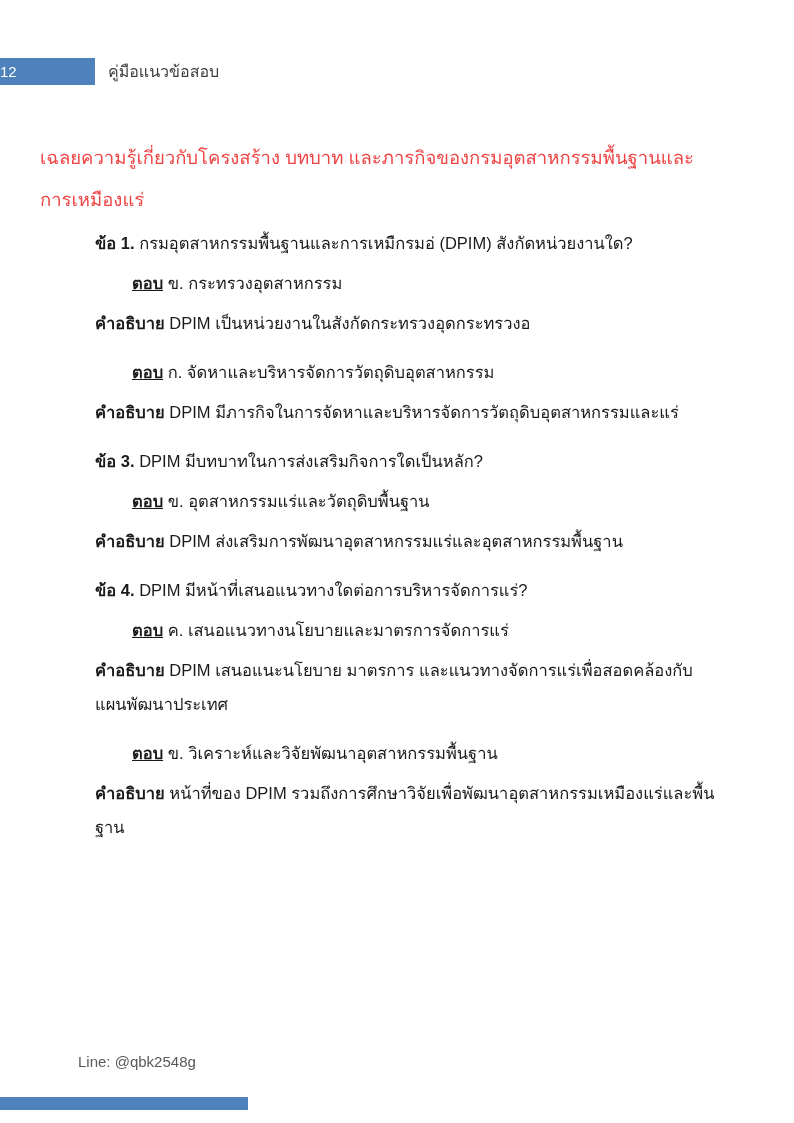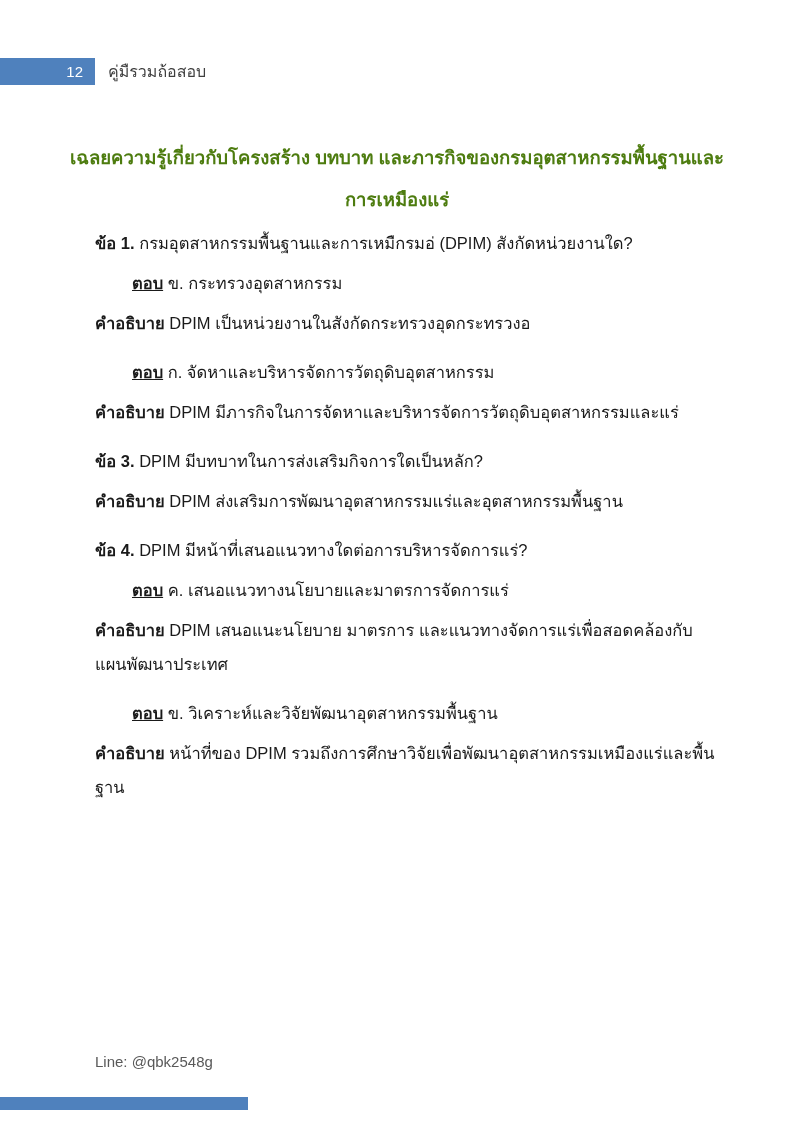--- a/index.html
+++ b/index.html
@@ -15,71 +15,70 @@
   .page { position: absolute; inset: 0; }
 
   
   .header-bar {
     position: absolute; left: 0; top: 58px;
     width: 95px; height: 27px;
     background: var(--accent, #4f81bd);
   }
   .page-num {
     display: block; height: 27px; line-height: 27px;
-    text-align: right; padding-right: 12px;
+    padding-right: 12px;
     color: #ffffff; font-size: 15px;
   }
   .header-title {
     position: absolute; left: 108px; top: 58px;
     height: 27px; line-height: 27px;
     font-size: 16px; color: #3f3f3f;
   }
 
   
   .title-block {
     position: absolute; top: 137px; left: 40px; right: 40px;
-    text-align: center;
-    font-weight: bold; font-size: 18.5px; line-height: 42px;
-    color: #4d7c0f;
+    font-weight: normal; font-size: 18.5px; line-height: 42px;
+    color: #ef4444;
   }
 
   
   .content {
     position: absolute; top: 226px; left: 95px; width: 628px;
   }
   .qblock { margin: 0 0 15px 0; }
   .q-line {
     margin: 0 0 6px 0;
     font-size: 16.5px; line-height: 34px;
     color: #1a1a1a;
   }
   .q-label { font-weight: bold; text-align: center; }
   .a-label { font-weight: bold; text-decoration: underline; margin-left: 37px; }
   .e-label { font-weight: bold; }
 
   
   .footer-contact {
-    position: absolute; left: 95px; top: 1051px;
+    position: absolute; left: 78px; top: 1051px;
     font-size: 15px; line-height: 22px; color: #595959;
   }
   .footer-accent-bar {
     position: absolute; left: 0; top: 1097px;
     width: 248px; height: 13px;
     background: var(--accent, #4f81bd);
   }
 </style>
 </head>
 <body style="--accent: #4f81bd;">
 
 <div class="page">
 
   <div class="header-bar">
     <span class="page-num">12</span>
   </div>
-  <span class="header-title">คู่มืรวมถ้อสอบ</span>
+  <span class="header-title">คู่มือแนวข้อสอบ</span>
 
   <div class="title-block">
     <div>เฉลยความรู้เกี่ยวกับโครงสร้าง บทบาท และภารกิจของกรมอุตสาหกรรมพื้นฐานและ</div>
     <div>การเหมืองแร่</div>
   </div>
 
   <div class="content">
 
     <section class="qblock">
       <p class="q-line"><b class="q-label">ข้อ 1.</b> <span>กรมอุตสาหกรรมพื้นฐานและการเหมืกรมอ่ (DPIM) สังกัดหน่วยงานใด?</span></p>
@@ -87,20 +86,21 @@
       <p class="q-line"><b class="e-label">คำอธิบาย</b> <span>DPIM เป็นหน่วยงานในสังกัดกระทรวงอุดกระทรวงอ</span></p>
     </section>
 
     <section class="qblock">
       <p class="q-line"><b class="a-label">ตอบ</b> <span>ก. จัดหาและบริหารจัดการวัตถุดิบอุตสาหกรรม</span></p>
       <p class="q-line"><b class="e-label">คำอธิบาย</b> <span>DPIM มีภารกิจในการจัดหาและบริหารจัดการวัตถุดิบอุตสาหกรรมและแร่</span></p>
     </section>
 
     <section class="qblock">
       <p class="q-line"><b class="q-label">ข้อ 3.</b> <span>DPIM มีบทบาทในการส่งเสริมกิจการใดเป็นหลัก?</span></p>
+      <p class="q-line"><b class="a-label">ตอบ</b> <span>ข. อุตสาหกรรมแร่และวัตถุดิบพื้นฐาน</span></p>
       <p class="q-line"><b class="e-label">คำอธิบาย</b> <span>DPIM ส่งเสริมการพัฒนาอุตสาหกรรมแร่และอุตสาหกรรมพื้นฐาน</span></p>
     </section>
 
     <section class="qblock">
       <p class="q-line"><b class="q-label">ข้อ 4.</b> <span>DPIM มีหน้าที่เสนอแนวทางใดต่อการบริหารจัดการแร่?</span></p>
       <p class="q-line"><b class="a-label">ตอบ</b> <span>ค. เสนอแนวทางนโยบายและมาตรการจัดการแร่</span></p>
       <p class="q-line"><b class="e-label">คำอธิบาย</b> <span>DPIM เสนอแนะนโยบาย มาตรการ และแนวทางจัดการแร่เพื่อสอดคล้องกับแผนพัฒนาประเทศ</span></p>
     </section>
 
     <section class="qblock">

